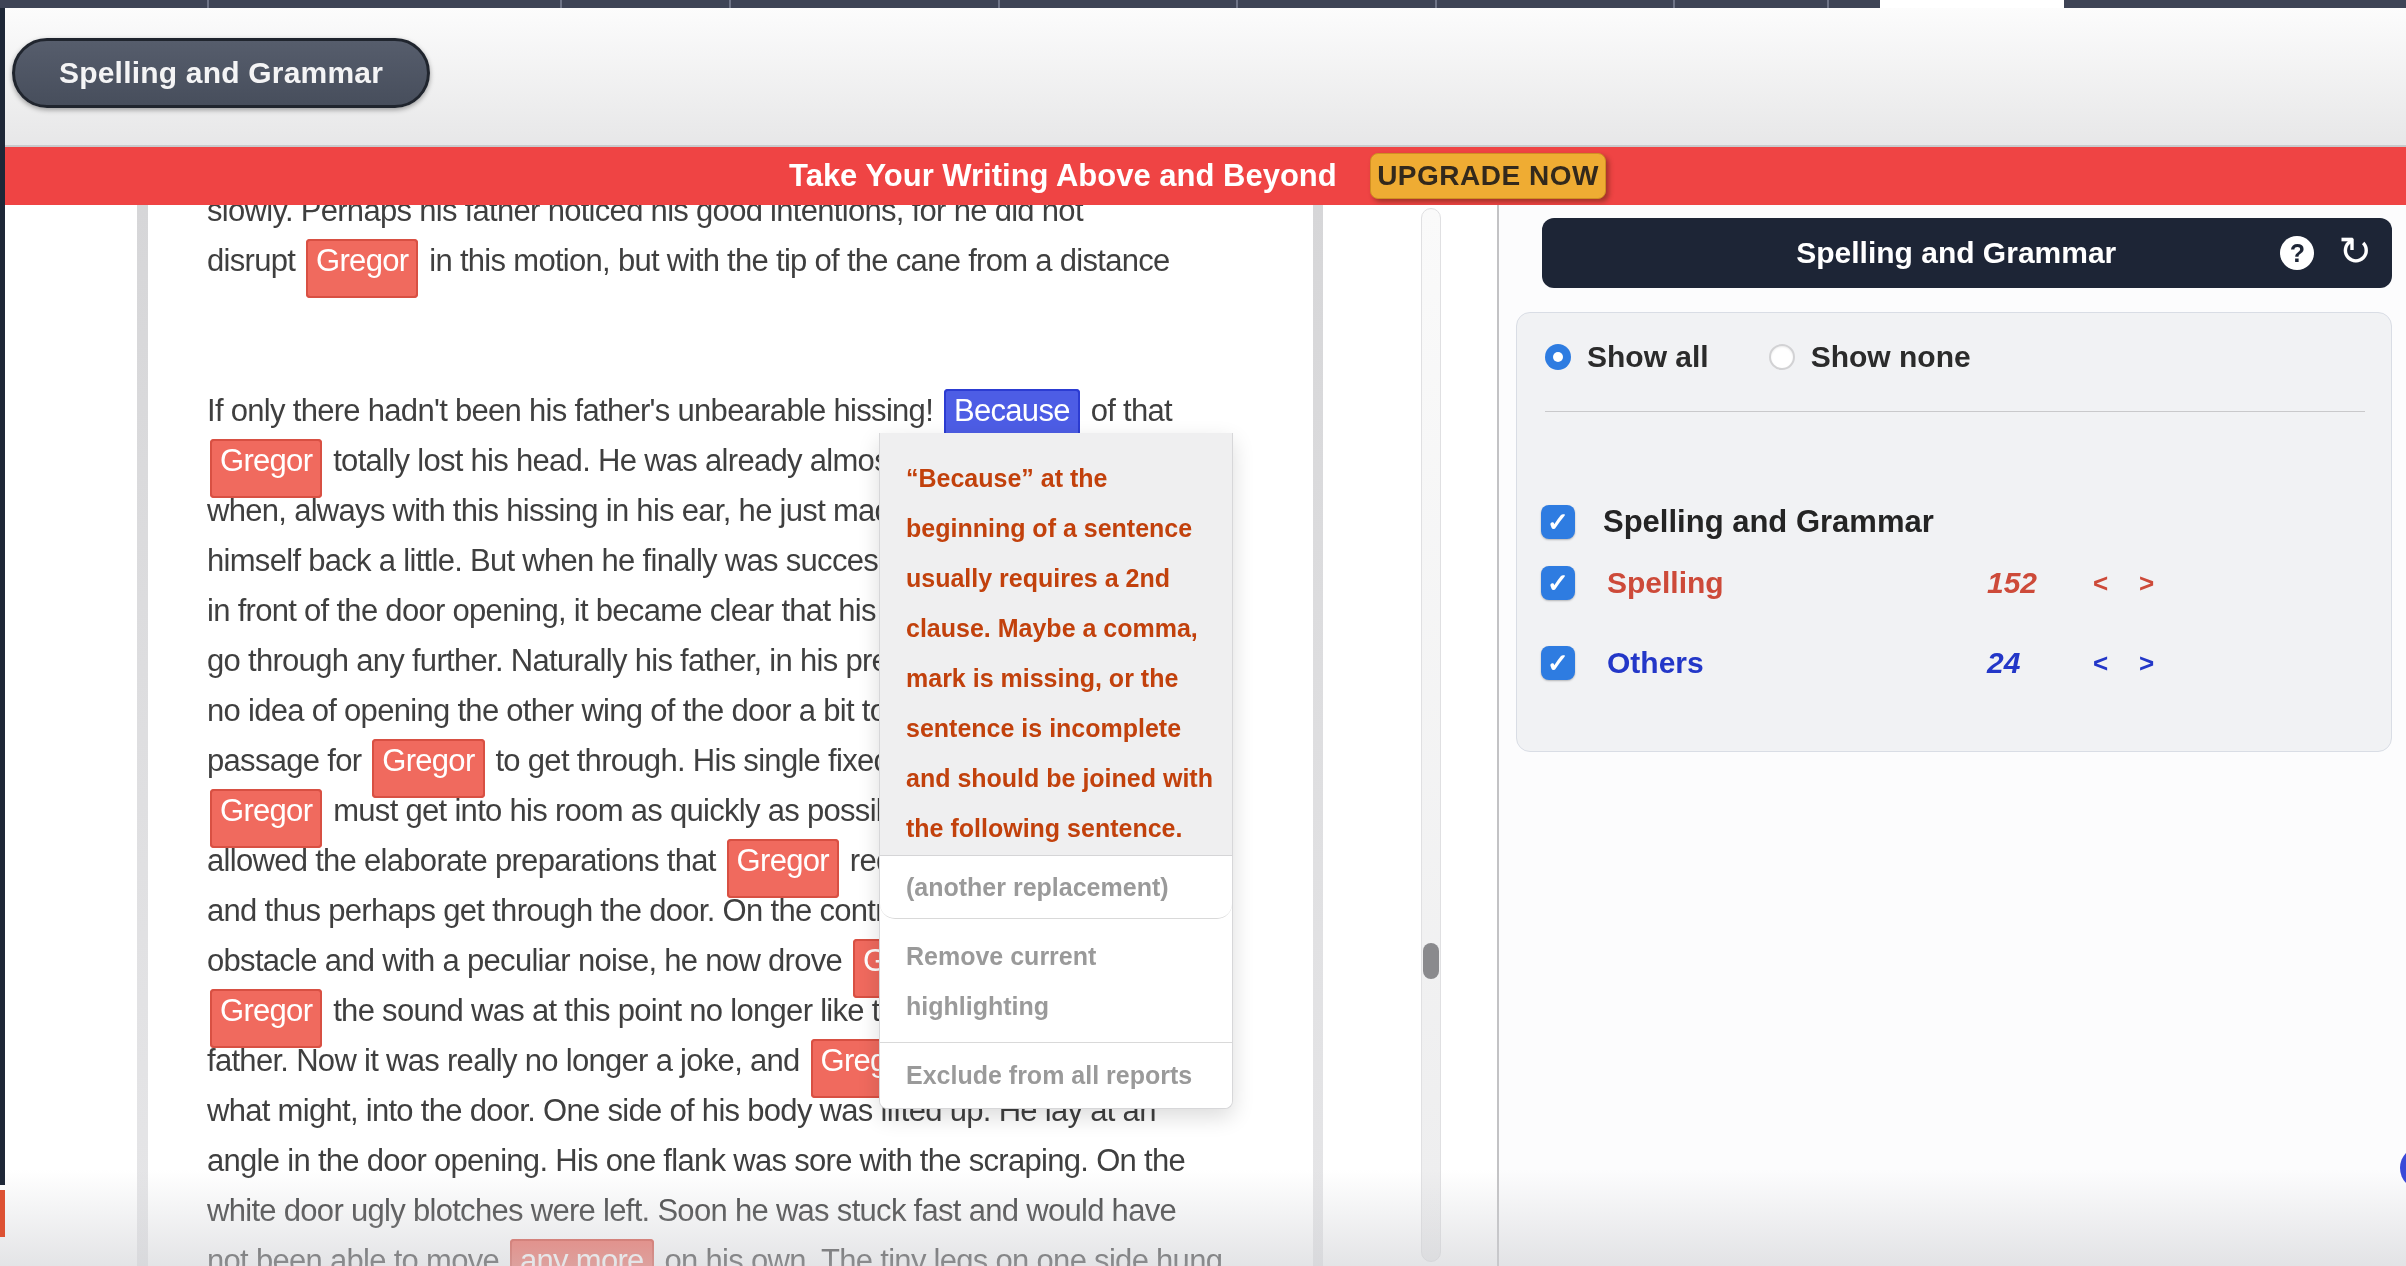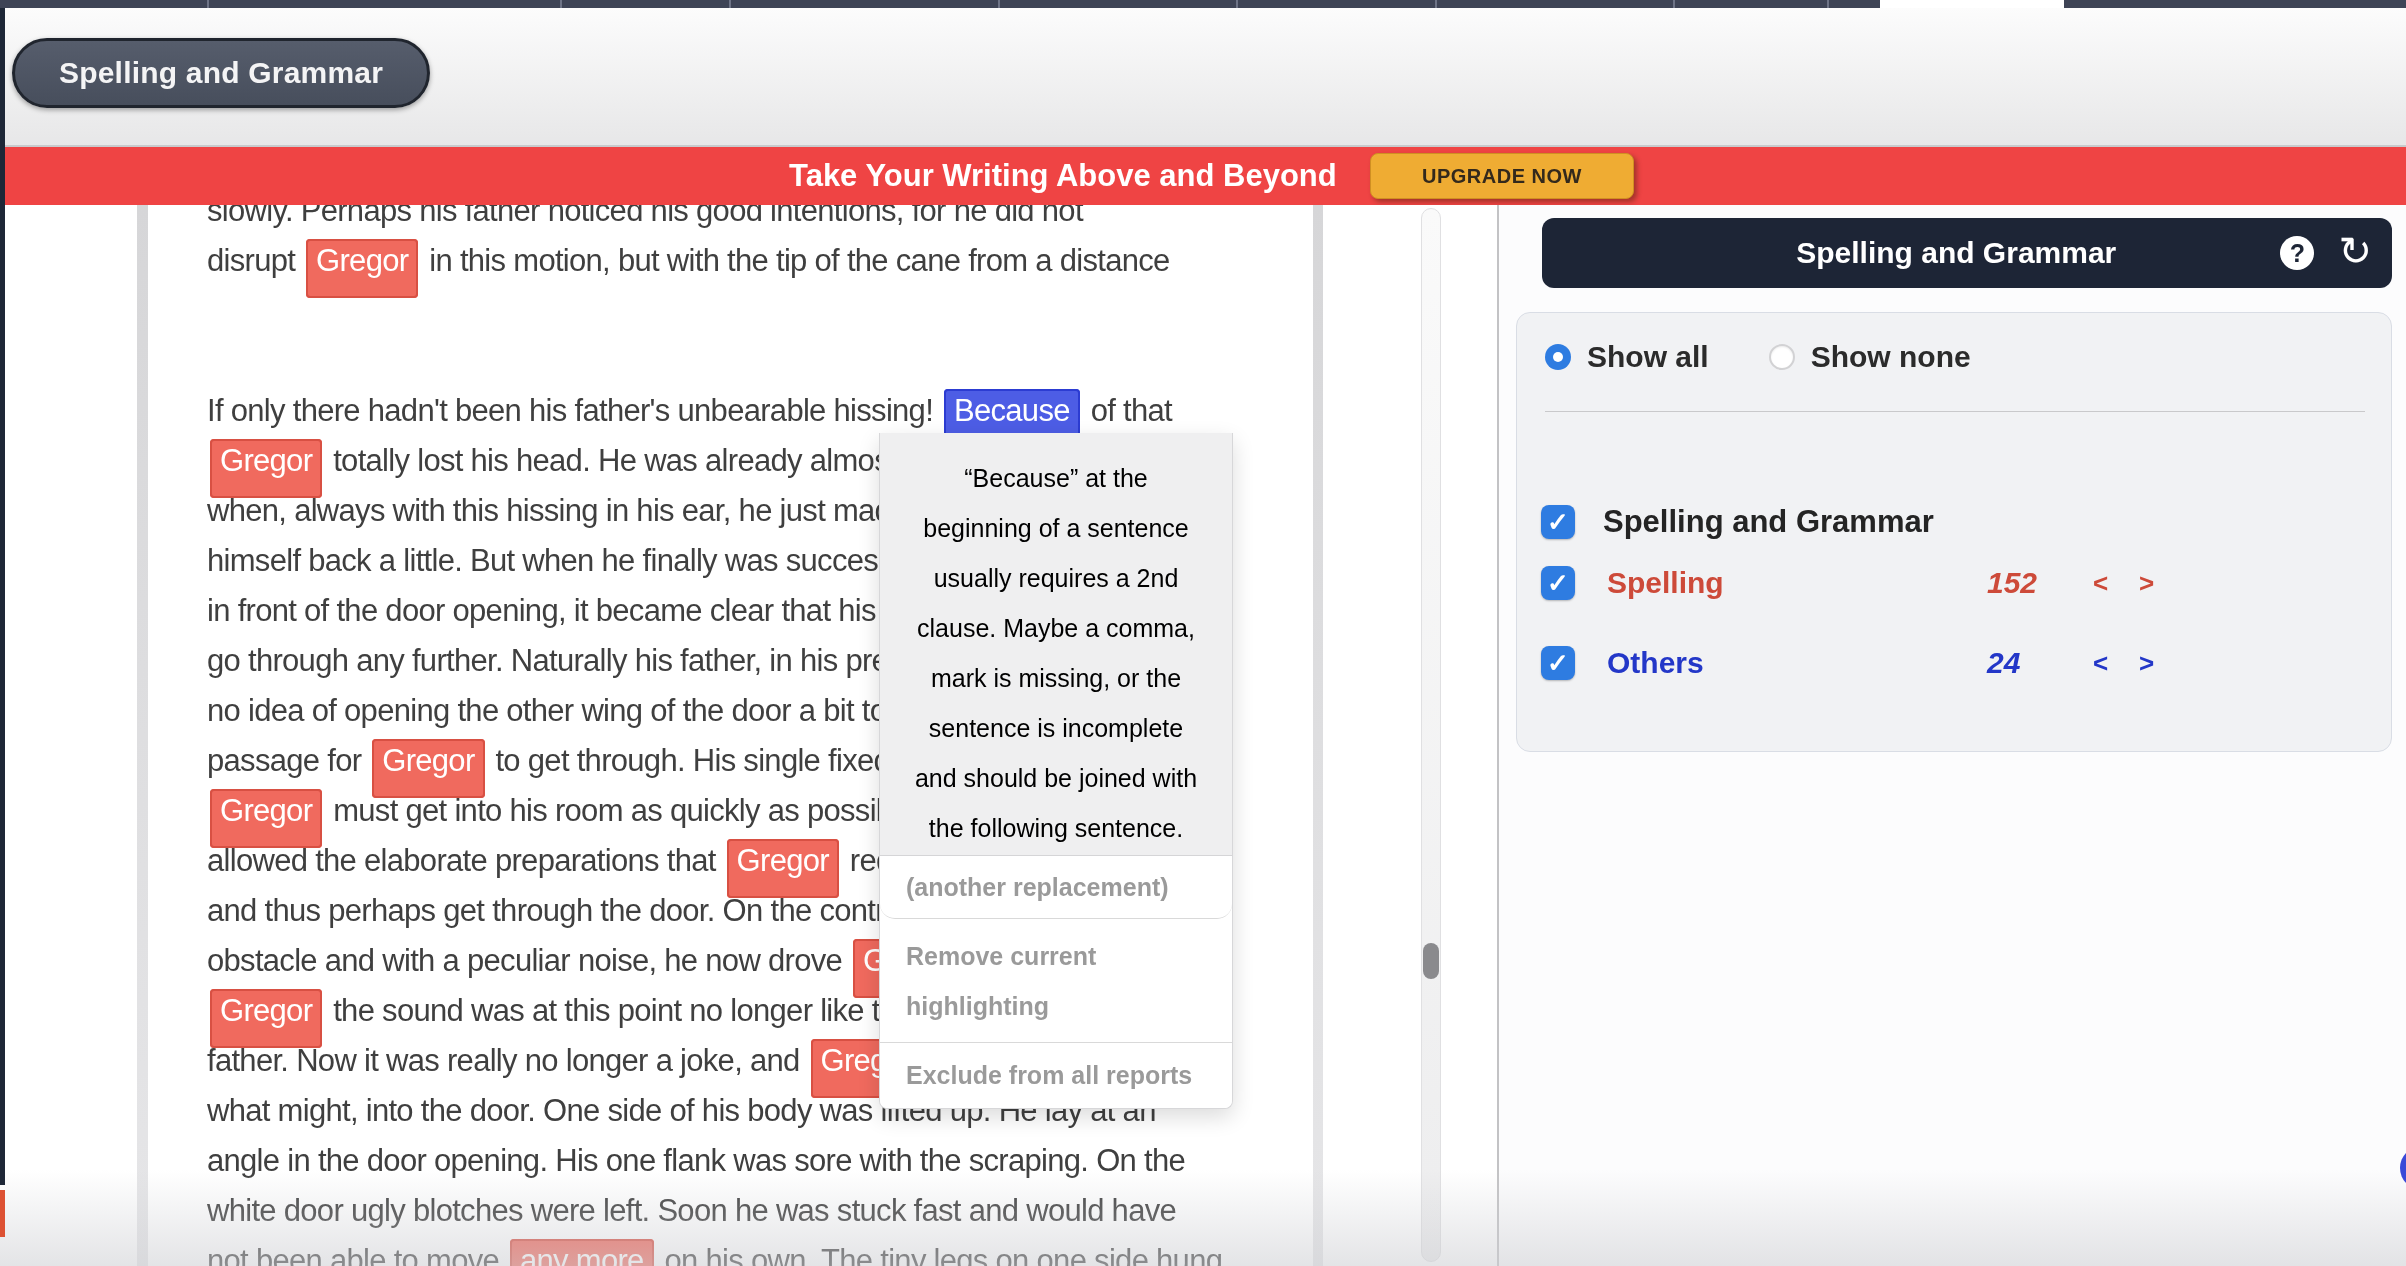--- a/index.html
+++ b/index.html
@@ -28,23 +28,23 @@
   }
   #left-strip-navy{position:absolute;left:0;top:8px;width:5px;height:1177px;background:#1e2737;z-index:5;}
   #left-strip-orange{position:absolute;left:0;top:1190px;width:5px;height:47px;background:#dd5133;z-index:5;}
   
   #banner{position:absolute;left:0;top:147px;width:2406px;height:58px;background:#ef4444;}
   #banner-msg{
     position:absolute;left:789px;top:0;width:520px;height:58px;line-height:58px;
     text-align:center;color:#ffffff;font-size:31px;font-weight:700;white-space:nowrap;
   }
   #upgrade-btn{
-    position:absolute;left:1370px;top:6px;width:264px;height:46px;
+    position:absolute;left:1370px;top:6px;width:236px;height:46px;
     background:#efac33;border-radius:8px;border:1px solid #d08f22;
-    color:#33291c;font-size:20px;font-weight:700;letter-spacing:0.5px;
+    color:#33291c;font-size:28px;font-weight:700;letter-spacing:0.5px;
     display:flex;align-items:center;justify-content:center;
     box-shadow:3px 3px 5px rgba(70,30,10,.45);cursor:pointer;box-sizing:border-box;
   }
   
   #doc-bg{position:absolute;left:5px;top:205px;width:1492px;height:1061px;background:#ffffff;}
   #doc-page{position:absolute;left:5px;top:205px;width:1308px;height:1061px;overflow:hidden;background:#fff;}
   #gutter-left{position:absolute;left:137px;top:205px;width:11px;height:1061px;
     background:linear-gradient(#d6d6d8,#e6e6e8);z-index:2;}
   #gutter-right{position:absolute;left:1313px;top:205px;width:10px;height:1061px;
     background:linear-gradient(#d6d6d8,#e6e6e8);z-index:2;}
@@ -57,21 +57,21 @@
   .hl-grammar{background:#4d5de5;border-color:#2c3cd2;}
   
   #popup{
     position:absolute;left:879px;top:433px;width:354px;z-index:6;
     background:#ffffff;border:1px solid #d7d7d9;border-top:none;
     border-radius:0 0 8px 8px;box-shadow:0 8px 22px rgba(0,0,0,.14);box-sizing:border-box;
   }
   #pop-suggest{
     background:#efeff0;padding:20px 26px 2px 26px;border-bottom:1px solid #d5d5d7;cursor:pointer;
   }
-  #pop-suggest .sug-line{font-size:25px;font-weight:400;color:#000000;line-height:50px;white-space:pre;text-align:center;}
+  #pop-suggest .sug-line{font-size:25px;font-weight:700;color:#c2410c;line-height:50px;white-space:pre;}
   .pop-item{
     font-size:25px;font-weight:600;color:#9a9a9a;padding:0 26px;cursor:pointer;background:#fff;
   }
   #pop-item-replacement{height:62px;line-height:62px;border-bottom:1px solid #d9d9d9;border-radius:15px;}
   #pop-item-remove{padding-top:12px;padding-bottom:11px;line-height:50px;border-bottom:1px solid #d9d9d9;}
   #pop-item-exclude{height:65px;line-height:65px;border-radius:0 0 8px 8px;}
   
   #doc-scrollbar{
     position:absolute;left:1421px;top:208px;width:20px;height:1054px;border-radius:10px;
     background:linear-gradient(#fafafa,#ededee);border:1px solid #e0e0e2;box-sizing:border-box;z-index:3;

